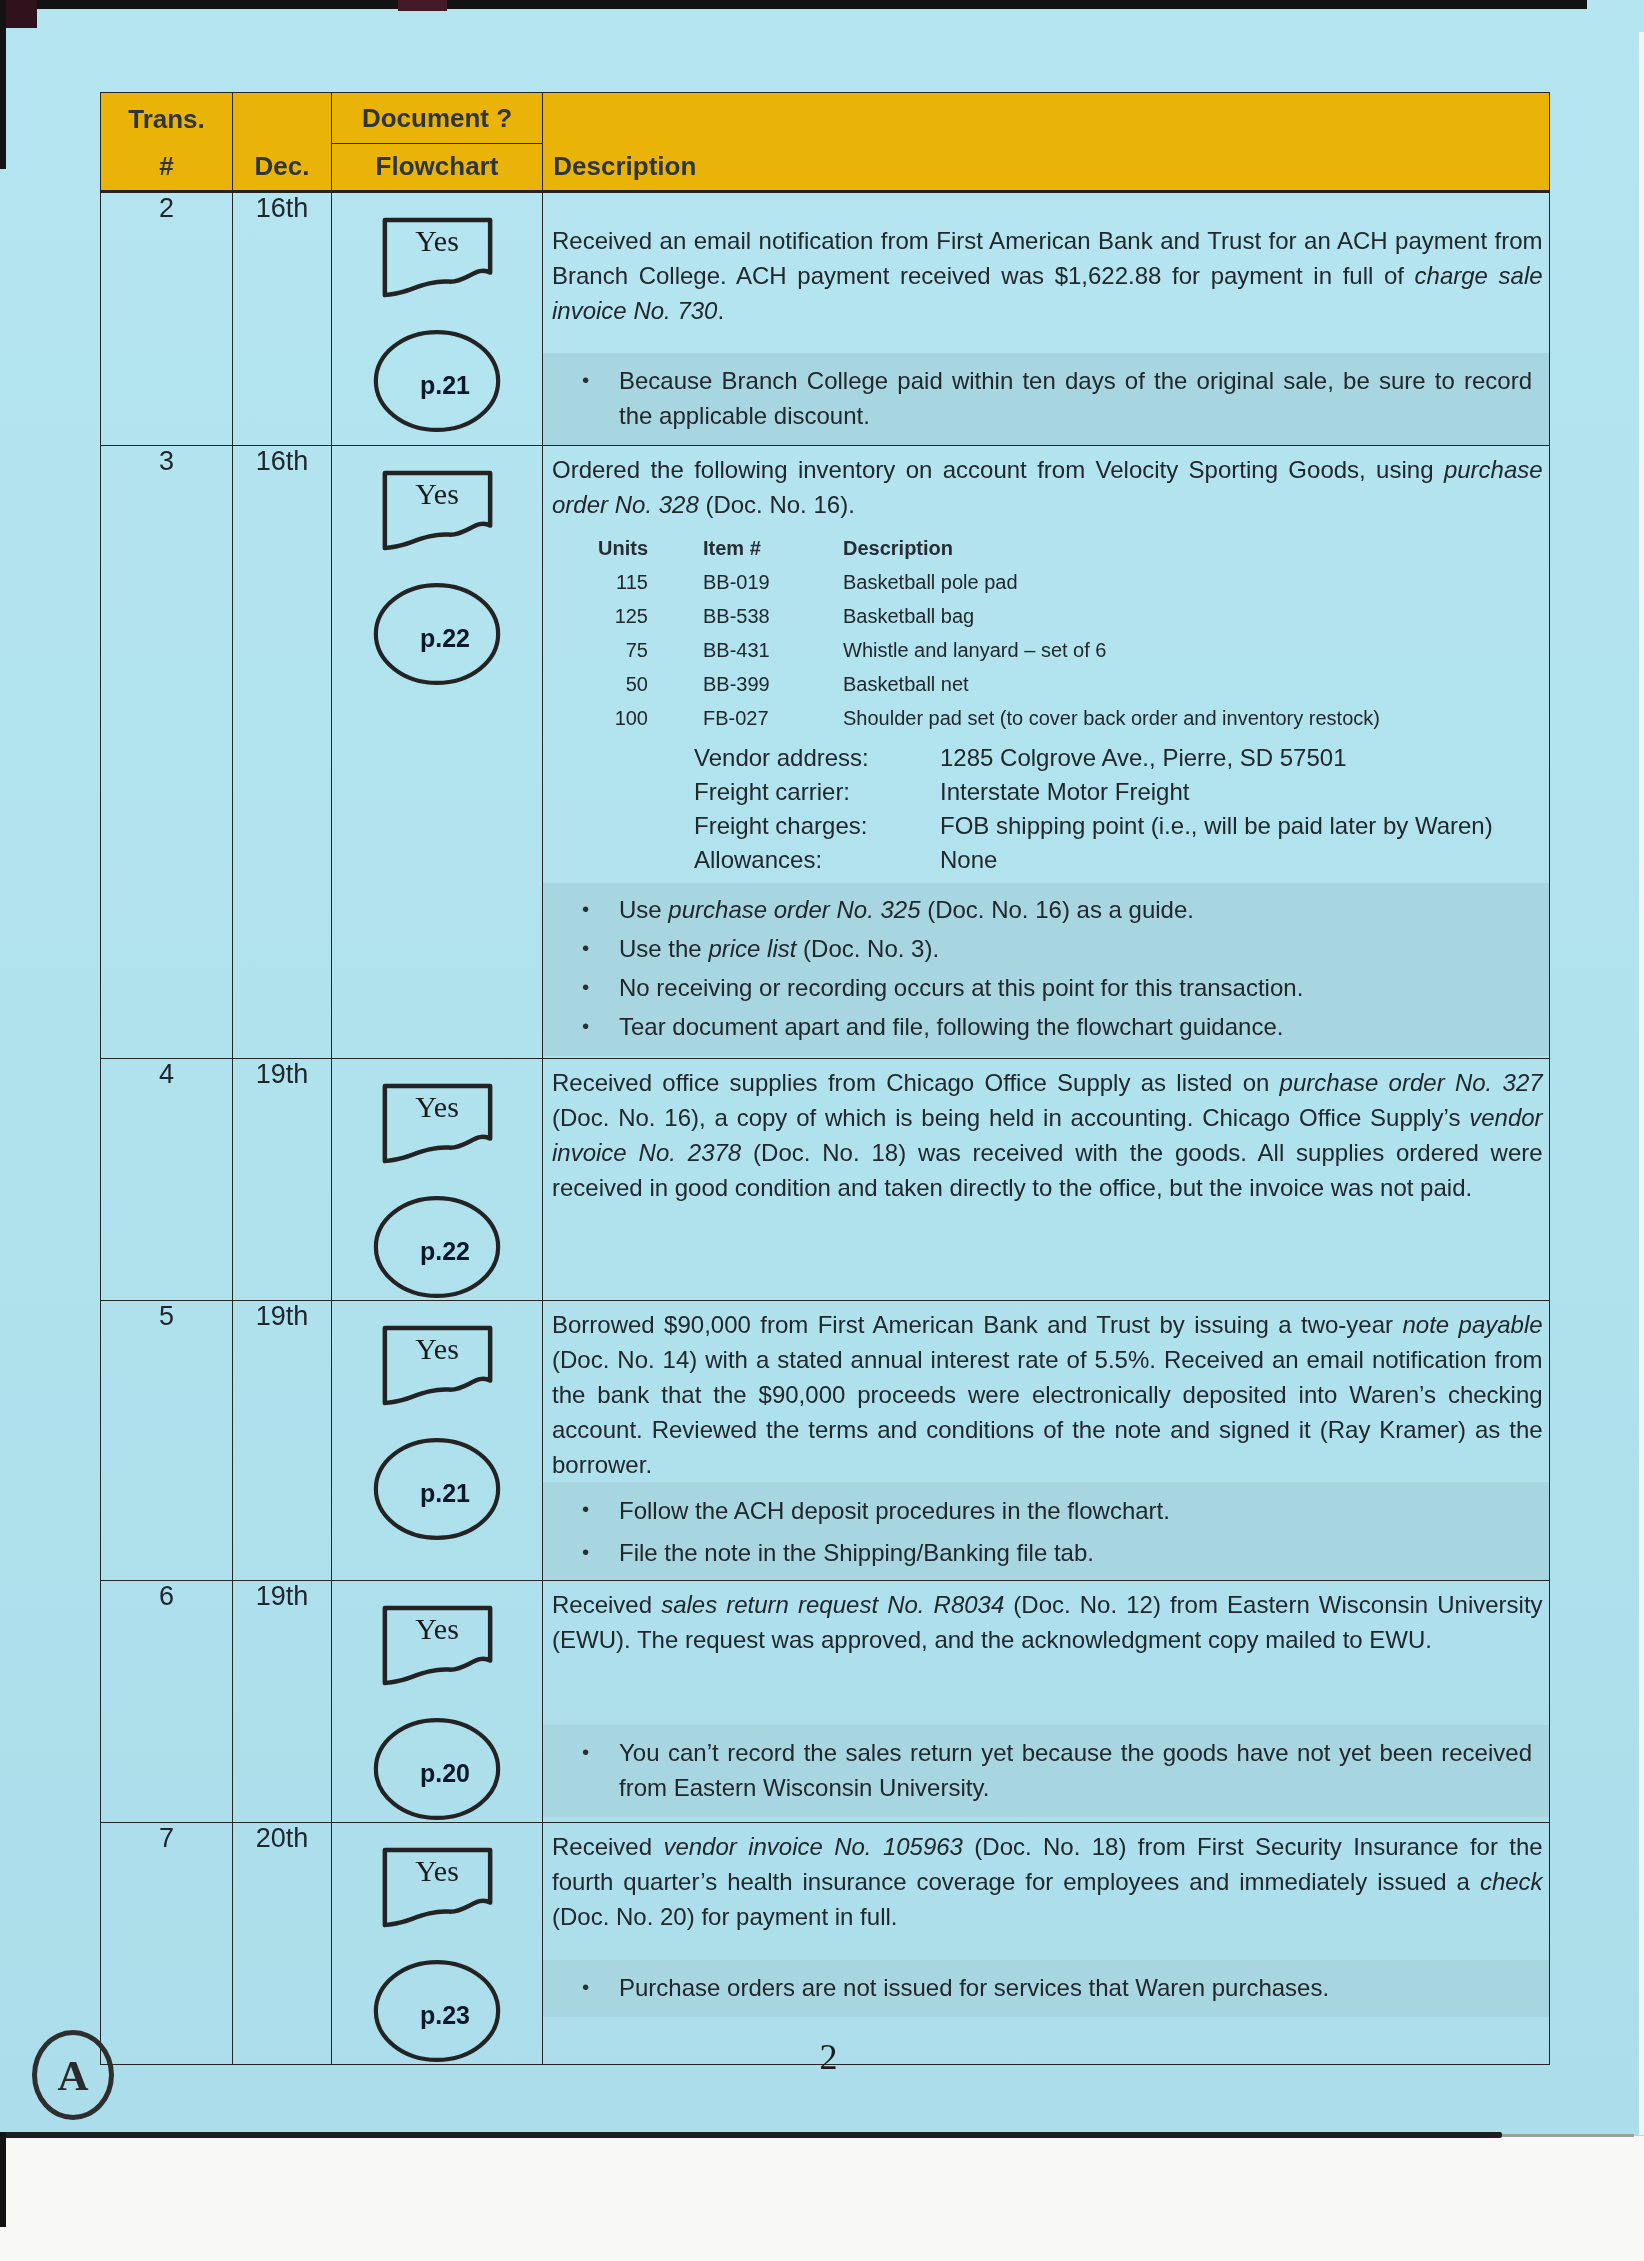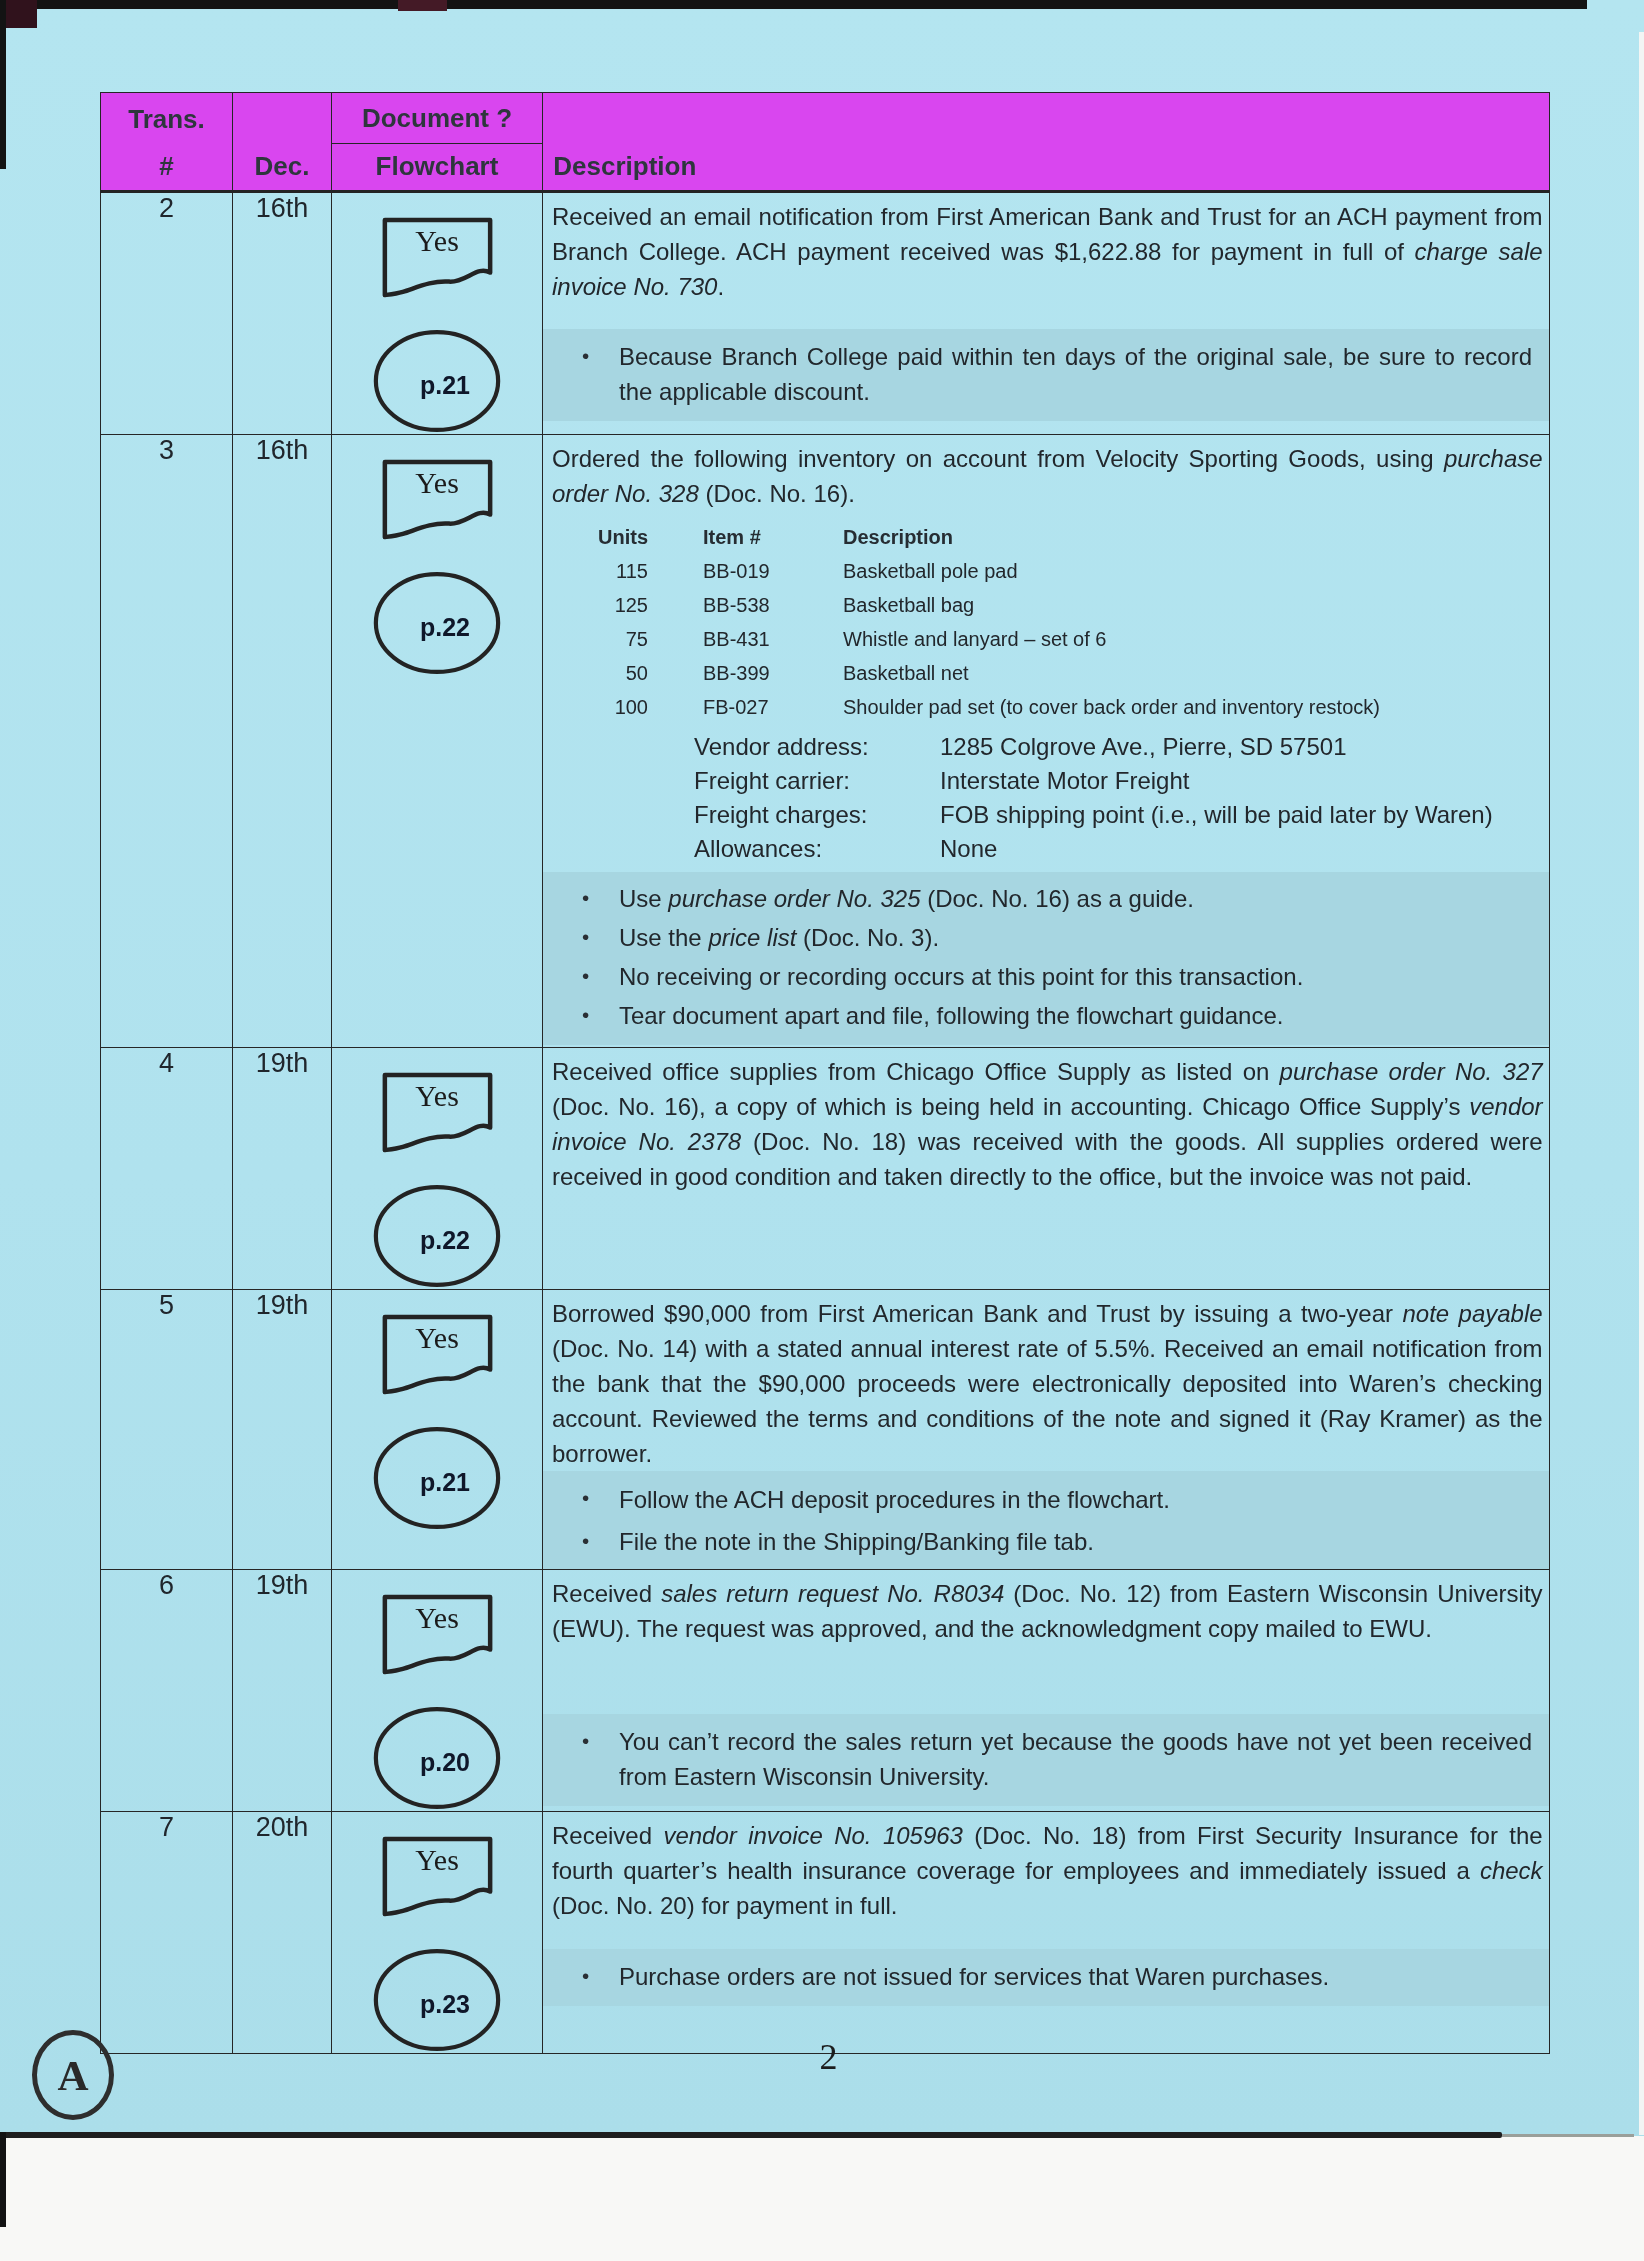--- a/index.html
+++ b/index.html
@@ -27,21 +27,21 @@
 
   
   #ttable{
     position:absolute;left:100px;top:92px;width:1449px;
     border-collapse:collapse;table-layout:fixed;
   }
   #ttable col.c1{width:132px;} #ttable col.c2{width:99px;}
   #ttable col.c3{width:211px;} #ttable col.c4{width:1007px;}
   #ttable th,#ttable td{border:1.9px solid #262626;padding:0;vertical-align:top;}
   #ttable thead th{
-    background:#d946ef;height:97px;border-bottom:3.9px solid #232323;
+    background:#eab308;height:97px;border-bottom:3.9px solid #232323;
     font-weight:bold;font-size:26px;color:#2e363d;position:relative;
   }
   .hstack{display:flex;flex-direction:column;height:100%;}
   .htop{height:52px;display:flex;align-items:center;justify-content:center;}
   .htop.hrule{border-bottom:1.9px solid #262626;height:50px;}
   .hbot{flex:1;display:flex;align-items:flex-end;justify-content:center;padding-bottom:7.7px;}
   .hbot.hleft{justify-content:flex-start;padding-left:10.3px;}
 
   td.c-num,td.c-date{
     text-align:center;font-size:27px;color:#20262c;padding-top:34px;
@@ -163,21 +163,21 @@
               </div>
               <div class="pellipse">
                 <svg width="130" height="106" viewBox="0 0 202 164">
                   <ellipse cx="101" cy="82" rx="95" ry="76" fill="none" stroke="#232323" stroke-width="6.5"></ellipse>
                 </svg>
                 <span class="p-label">p.21</span>
               </div>
             </div>
           </td>
           <td class="c-desc">
-            <div class="cellwrap" style="height: 228px;">
+            <div class="cellwrap" style="height: 228px; margin-top: 24px;">
               <div class="para"><span>Received an email notification from First American Bank and Trust for an ACH payment from Branch College. ACH payment received was $1,622.88 for payment in full of </span><i>charge sale invoice No. 730</i><span>.</span></div>
               <ul class="bullets">
                 <li><span>Because Branch College paid within ten days of the original sale, be sure to record the applicable discount.</span></li>
               </ul>
             </div>
           </td>
         </tr>
         <tr style="height: 613px;">
           <td class="c-num">3</td>
           <td class="c-date">16th</td>

